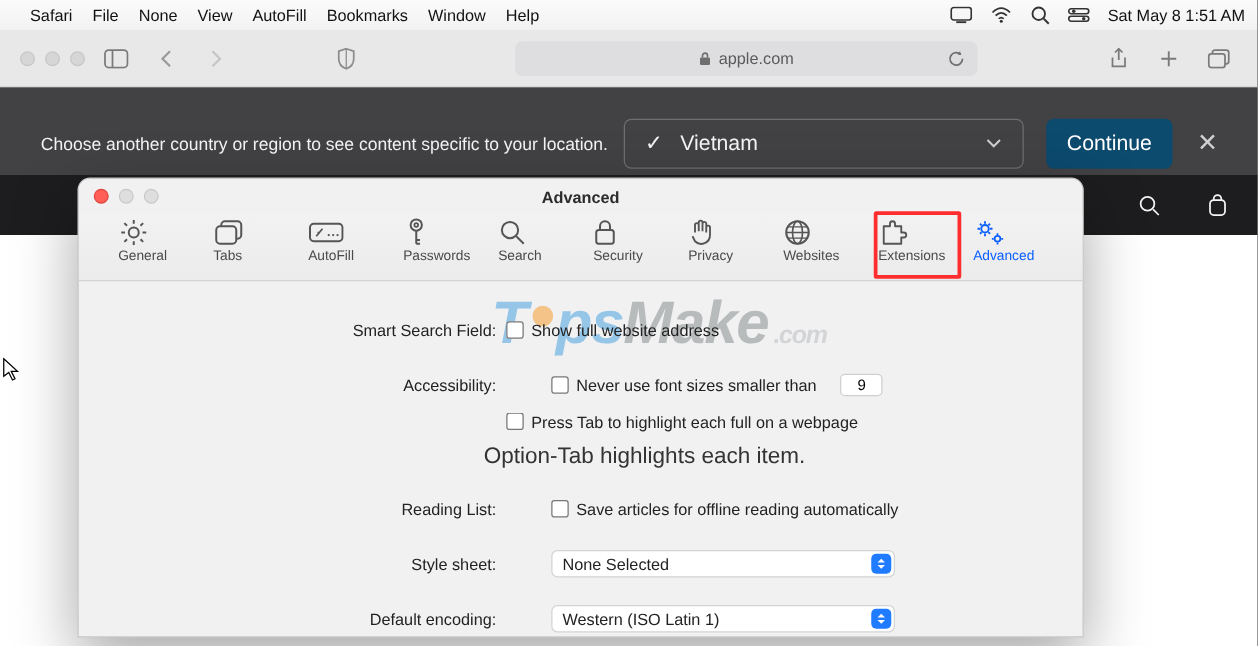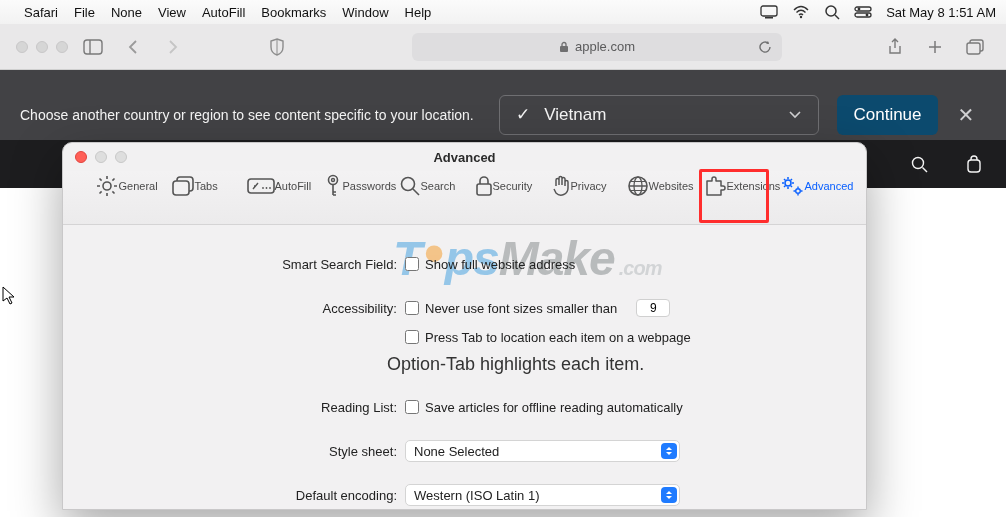--- a/index.html
+++ b/index.html
@@ -19,21 +19,21 @@
   .traffic { display: flex; gap: 8px; margin-left: 16px; }
   .traffic span { width: 12px; height: 12px; border-radius: 50%; background: #d6d6d6; border: 1px solid #c8c7c8; }
   .tb-btn { width: 30px; height: 26px; display: flex; align-items: center; justify-content: center; color: #6a6a6a; margin-left: 10px; }
   .tb-sep { width: 14px; }
   .addr { flex: 0 0 370px; height: 28px; margin-left: 120px; background: #dedddf; border-radius: 6px; display: flex; align-items: center; justify-content: center; color: #5b5b5c; font-size: 13px; position: relative; }
   .addr .lock { margin-right: 6px; }
   .addr .reload { position: absolute; right: 10px; }
   .sf-right { margin-left: auto; display: flex; padding-right: 16px; }
 
   
-  .banner { position: absolute; top: 70px; left: 0; right: 0; height: 89px; background: #424245; display: flex; align-items: center; color: #f4f4f4; padding: 0 20px; font-size: 14px; }
+  .banner { position: absolute; top: 70px; left: 0; right: 0; height: 89px; background: #424245; display: flex; align-items: center; color: #f4f4f4; padding: 0 20px; font-size: 14px; text-align: center; }
   .banner .msg { flex: 1; }
   .banner .select { width: 320px; height: 40px; border: 1px solid #6f6f72; border-radius: 6px; display: flex; align-items: center; color: #f4f4f4; font-size: 17px; padding: 0 16px; background: #424245; }
   .banner .select .chk { margin-right: 14px; color: #f4f4f4;}
   .banner .select .dd { margin-left: auto; color: #d0d0d2;}
   .banner .cont { width: 101px; height: 40px; margin-left: 18px; background: #0c4a6e; color: #fff; border-radius: 6px; display: flex; align-items: center; justify-content: center; font-size: 17px; }
   .banner .close { width: 40px; display: flex; justify-content: center; color: #d0d0d2; font-size: 20px; margin-left: 8px;}
 
   
   .applenav { position: absolute; top: 140px; left: 0; right: 0; height: 48px; background: #1d1d1f; display: flex; align-items: center; padding: 0 24px; }
   .applenav .logo { color: #f4f4f4; font-size: 18px; }
@@ -45,31 +45,31 @@
 
   
   .prefs { position: absolute; left: 62px; top: 142px; width: 805px; height: 368px; background: #f2f1f2; border-radius: 10px 10px 0 0; border: 1px solid #c9c8c9; box-shadow: 0 18px 50px rgba(0,0,0,0.35); overflow: hidden; }
   .prefs-title { position: absolute; top: 0; left: 0; right: 0; height: 28px; display: flex; align-items: center; justify-content: center; font-size: 13px; font-weight: 600; color: #2b2b2b; }
   .prefs-traffic { position: absolute; top: 8px; left: 12px; display: flex; gap: 8px; }
   .prefs-traffic span { width: 12px; height: 12px; border-radius: 50%; }
   .pt-red { background: #ff5f57; border: 0.5px solid #e0443e; }
   .pt-gray { background: #dedede; border: 0.5px solid #c8c8c8; }
 
   .tabs { position: absolute; top: 28px; left: 0; right: 0; height: 54px; background: linear-gradient(#f3f2f3,#ecebec); border-bottom: 1px solid #d5d4d5; display: flex; align-items: flex-start; justify-content: center; gap: 20px; padding-top: 2px; }
-  .tab { display: flex; flex-direction: row; align-items: center; font-size: 11px; color: #4a4a4a; width: 56px; }
+  .tab { display: flex; flex-direction: column; align-items: flex-start; font-size: 11px; color: #4a4a4a; width: 56px; }
   .tab .ic { height: 26px; display: flex; align-items: center; justify-content: center; color: #555; }
   .tab.active { color: #0a60ff; }
   .tab.active .ic { color: #0a60ff; }
   .tab-highlight { position: absolute; border: 3px solid #ff2d2d; border-radius: 2px; }
   
   .form { position: absolute; top: 95px; left: 0; right: 0; padding-top: 14px; }
   .row { display: flex; align-items: center; margin-bottom: 5px; min-height: 24px; font-size: 13px; color: #222; }
   .row .lbl { width: 342px; text-align: right; padding-right: 8px; }
   .row .ctl { display: flex; align-items: center; gap: 6px; }
-  .row.gap { margin-top: 20px; }
+  .row.gap { margin-top: 20px; gap: 36px; }
   input.chk { width: 14px; height: 14px; }
   input.num { width: 34px; height: 18px; border: 1px solid #d0d0d0; border-radius: 4px; font-size: 12px; text-align: center; background: #fff;}
   .hint { font-size: 18px; color: #333; margin-left: 324px; margin-top:2px; margin-bottom: 6px;}
   .sel { height: 22px; width: 275px; border: 1px solid #d4d4d4; border-radius: 5px; background: #fff; display: flex; align-items: center; padding: 0 6px 0 8px; font-size: 13px; position: relative;}
   .sel .caps { position: absolute; right: 2px; top: 2px; bottom: 2px; width: 16px; background: #1f7bff; border-radius: 4px; display:flex; flex-direction:column; align-items:center; justify-content:center; }
   .sel .caps::before { content:""; border-left:3px solid transparent; border-right:3px solid transparent; border-bottom:3px solid #fff; margin-bottom:2px;}
   .sel .caps::after { content:""; border-left:3px solid transparent; border-right:3px solid transparent; border-top:3px solid #fff;}
 
   .watermark { position: absolute; left: 330px; top: 88px; font-size: 48px; font-weight: 800; font-style: italic; letter-spacing: -1px; pointer-events: none; opacity: 0.55; display:flex; align-items:baseline;}
   .watermark .t1 { color: #4aa3e0; }
@@ -377,21 +377,21 @@
         </div>
     </div>
     <div class="row gap">
       <div class="lbl">Accessibility:</div>
       <div class="ctl"><input type="checkbox" class="chk" style=""><span>Never use font sizes smaller than</span>&nbsp;&nbsp;<input class="num" value="9" style=""></div>
     </div>
     <div class="row">
       <div class="lbl"></div>
       <div class="ctl">
           <input type="checkbox" class="chk" style="">
-          <span>Press Tab to location each item on a webpage</span>
+          <span>Press Tab to highlight each full on a webpage</span>
         </div>
     </div>
     <div class="hint">Option-Tab highlights each item.</div>
     <div class="row gap">
       <div class="lbl">Reading List:</div>
       <div class="ctl">
           <input type="checkbox" class="chk" style="">
           <span>Save articles for offline reading automatically</span>
         </div>
     </div>

